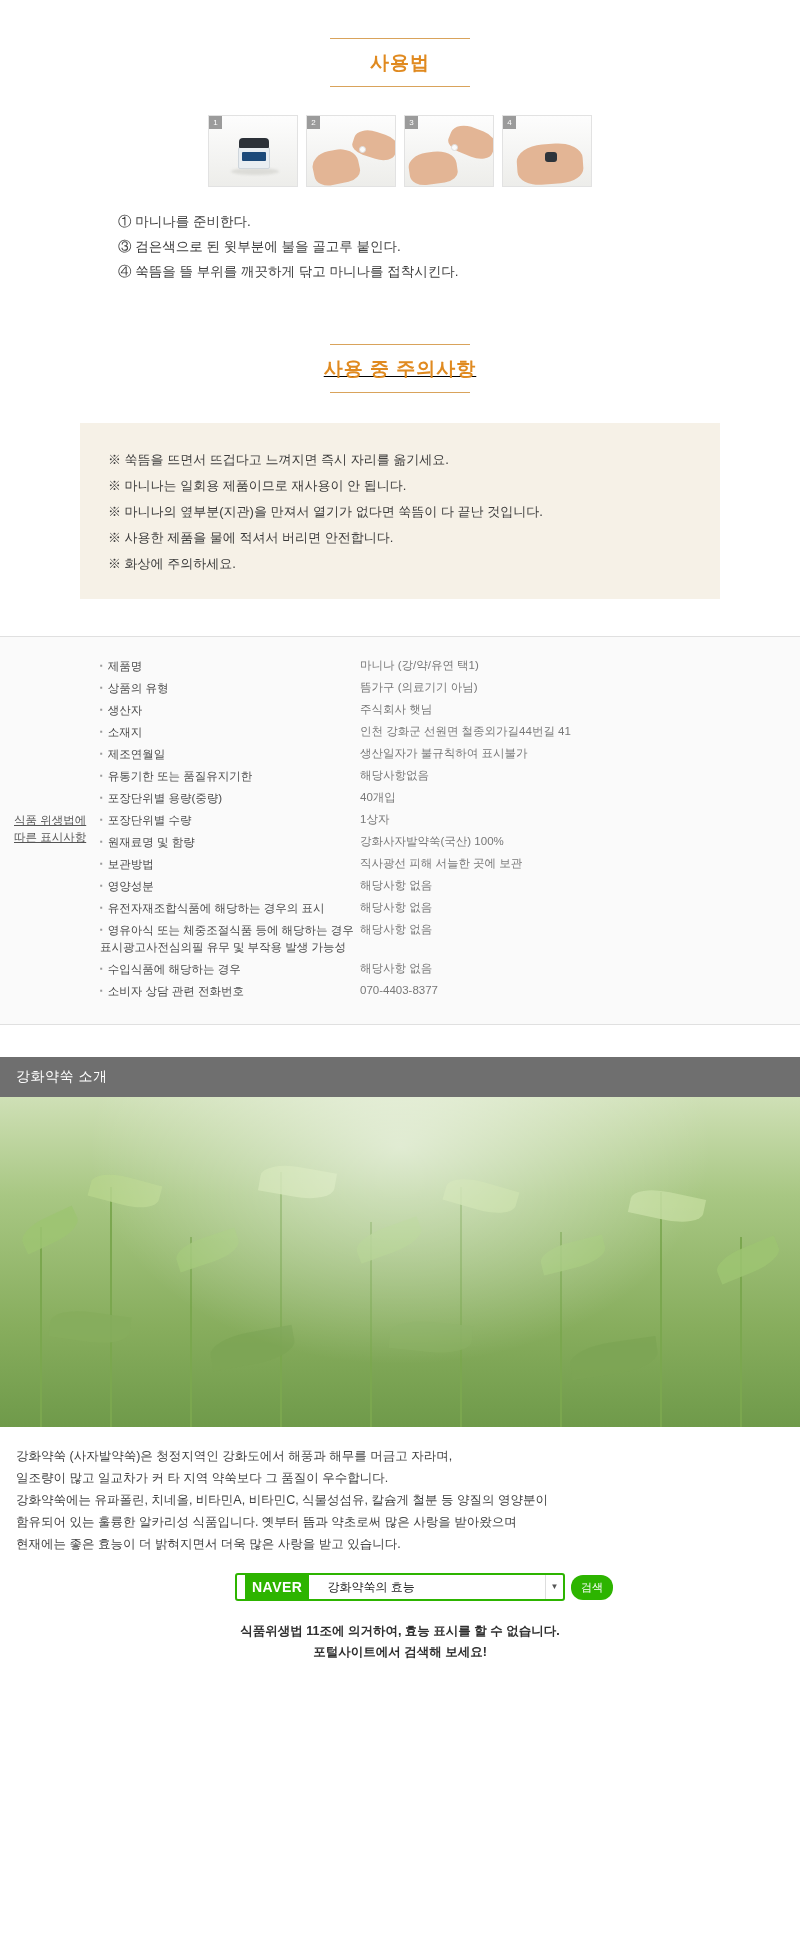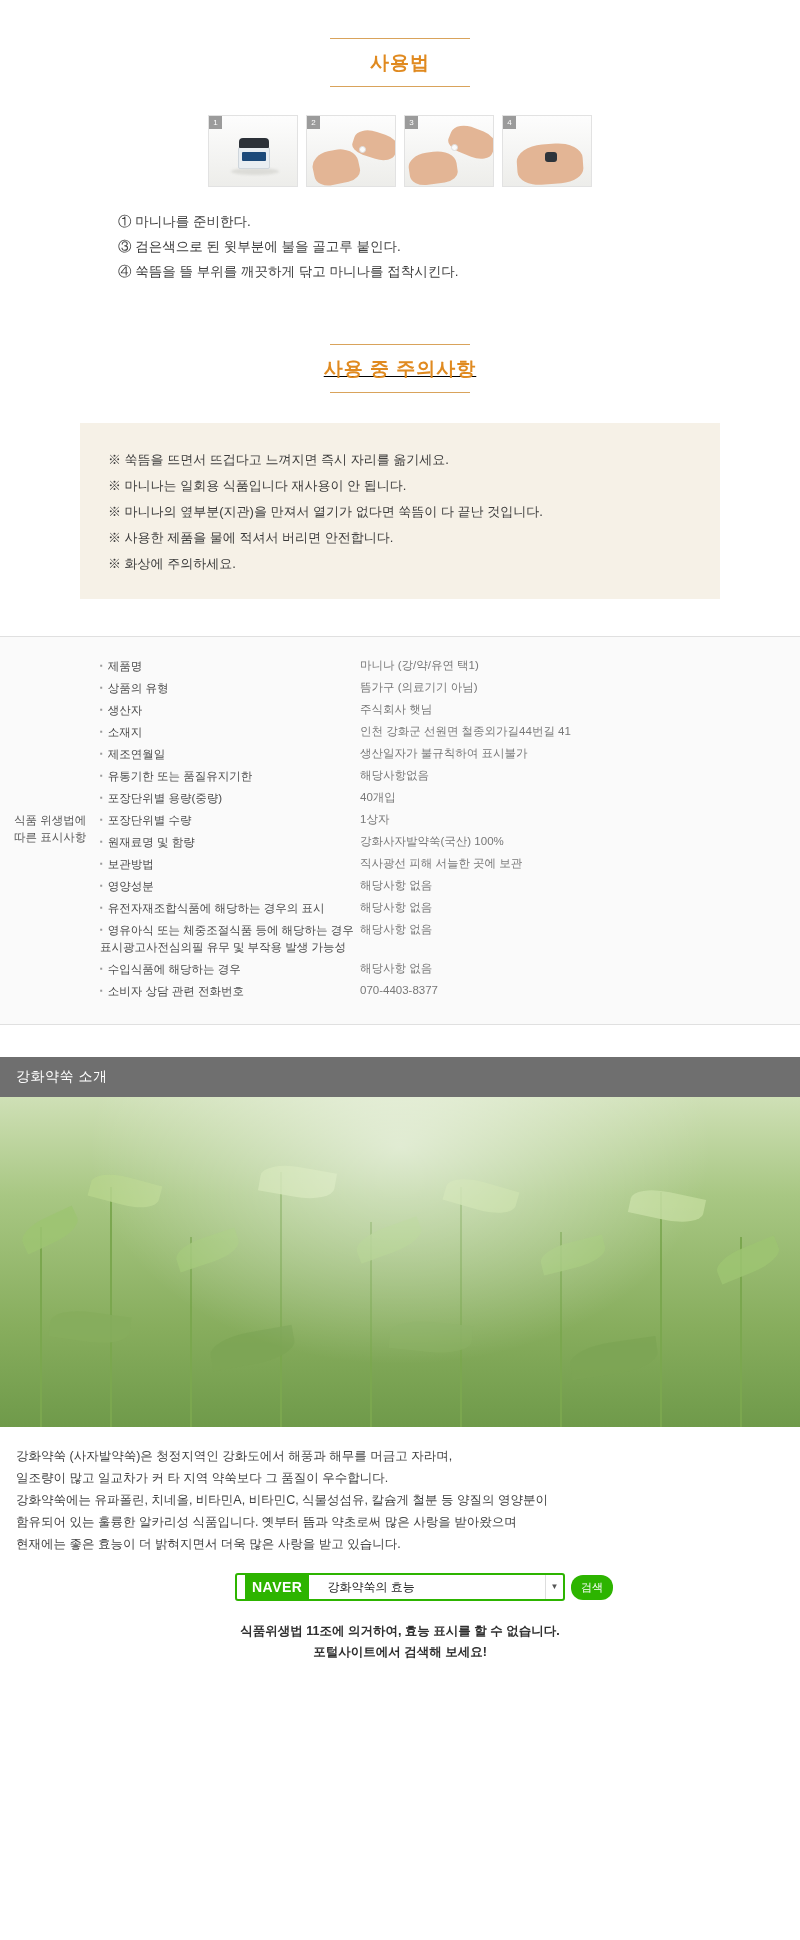--- a/index.html
+++ b/index.html
@@ -136,20 +136,21 @@
     display: flex;
     padding: 18px 0 22px 0;
   }
   .info-label {
     width: 100px;
     padding-left: 14px;
     color: #555;
     font-size: 11.5px;
     line-height: 17px;
     align-self: center;
+    text-decoration: underline;
   }
   .info-table {
     flex: 1;
     border-collapse: collapse;
   }
   .info-table td {
     font-size: 11.5px;
     color: #555;
     line-height: 17px;
     padding: 2px 0;
@@ -314,21 +315,21 @@
   </div>
 
   <div class="sec-head" style="padding-top:60px;text-decoration:underline;">
     <div class="rule"></div>
     <div class="title">사용 중 주의사항</div>
     <div class="rule"></div>
   </div>
 
   <div class="caution-box">
     <div class="line">※ 쑥뜸을 뜨면서 뜨겁다고 느껴지면 즉시 자리를 옮기세요.</div>
-    <div class="line">※ 마니나는 일회용 식품입니다 재사용이 안 됩니다.</div>
+    <div class="line">※ 마니나는 일회용 제품이므로 재사용이 안 됩니다.</div>
     <div class="line">※ 마니나의 옆부분(지관)을 만져서 열기가 없다면 쑥뜸이 다 끝난 것입니다.</div>
     <div class="line">※ 사용한 제품을 물에 적셔서 버리면 안전합니다.</div>
     <div class="line">※ 화상에 주의하세요.</div>
   </div>
 
   <div class="info-wrap">
     <div class="info-label">
       <div>식품 위생법에</div>
       <div>따른 표시사항</div>
     </div>

